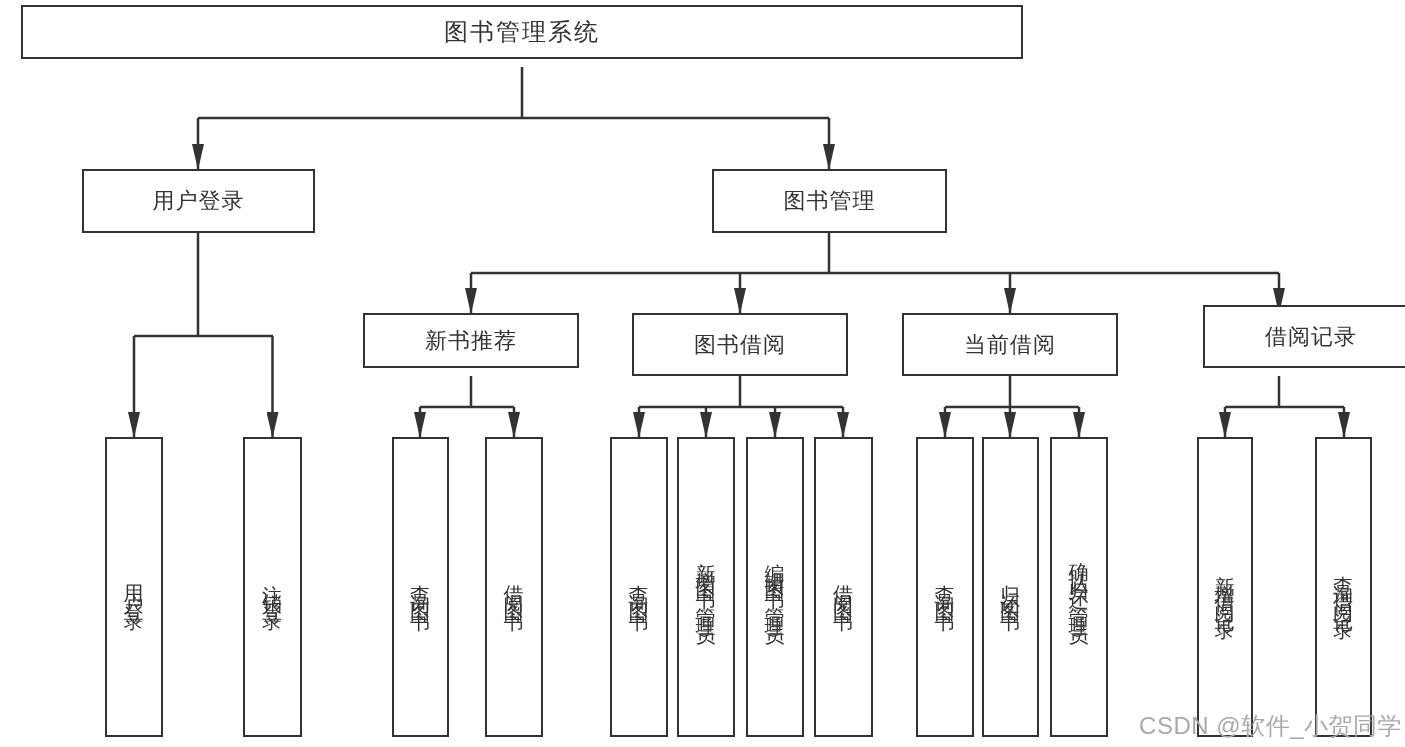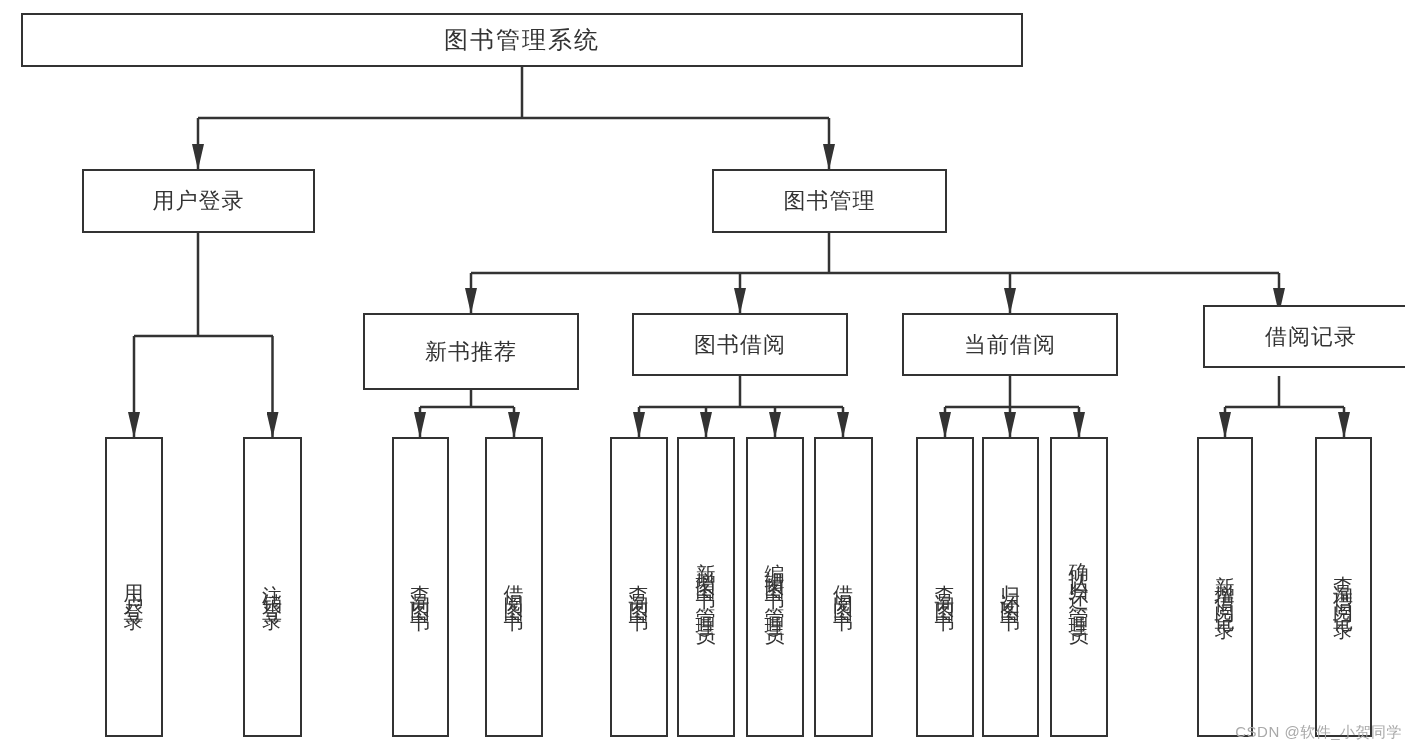--- a/index.html
+++ b/index.html
@@ -46,21 +46,21 @@
     writing-mode: vertical-rl;
     text-orientation: mixed;
     font-size: 20px;
     letter-spacing: 9px;
     line-height: 1.0;
   }
   .watermark {
     position: absolute;
     right: 3px;
     bottom: 5px;
-    font-size: 15px;
+    font-size: 24px;
     color: #a9a9a9;
     letter-spacing: 0.5px;
     white-space: nowrap;
   }
 </style>
 </head>
 <body>
 
 <div id="canvas">
 
@@ -100,32 +100,32 @@
       <line x1="945" y1="407" x2="945" y2="437" marker-end="url(#ah)"></line>
       <line x1="1010" y1="407" x2="1010" y2="437" marker-end="url(#ah)"></line>
       <line x1="1079" y1="407" x2="1079" y2="437" marker-end="url(#ah)"></line>
 
       <path d="M1279,376 V407 M1225,407 H1344"></path>
       <line x1="1225" y1="407" x2="1225" y2="437" marker-end="url(#ah)"></line>
       <line x1="1344" y1="407" x2="1344" y2="437" marker-end="url(#ah)"></line>
     </g>
   </svg>
 
-  <div class="node h root-box" style="left:21px; top:13px; width:1002px; height:54px;">
+  <div class="node h root-box" style="left:21px; top:5px; width:1002px; height:54px;">
     <span>图书管理系统</span>
   </div>
 
   <div class="node h" style="left:82px; top:169px; width:233px; height:64px;">
     <span>用户登录</span>
   </div>
   <div class="node h" style="left:712px; top:169px; width:235px; height:64px;justify-content:center;">
     <span>图书管理</span>
   </div>
 
-  <div class="node h" style="left:363px; top:313px; width:216px; height:77px;">
+  <div class="node h" style="left:363px; top:313px; width:216px; height:55px;">
     <span>新书推荐</span>
   </div>
   <div class="node h" style="left:902px; top:313px; width:216px; height:63px;">
     <span>当前借阅</span>
   </div>
   <div class="node h" style="left:632px; top:313px; width:216px; height:63px;">
     <span>图书借阅</span>
   </div>
   <div class="node h" style="left:1171px; top:305px; width:216px; height:63px;margin-left:32px;">
     <span>借阅记录</span>

